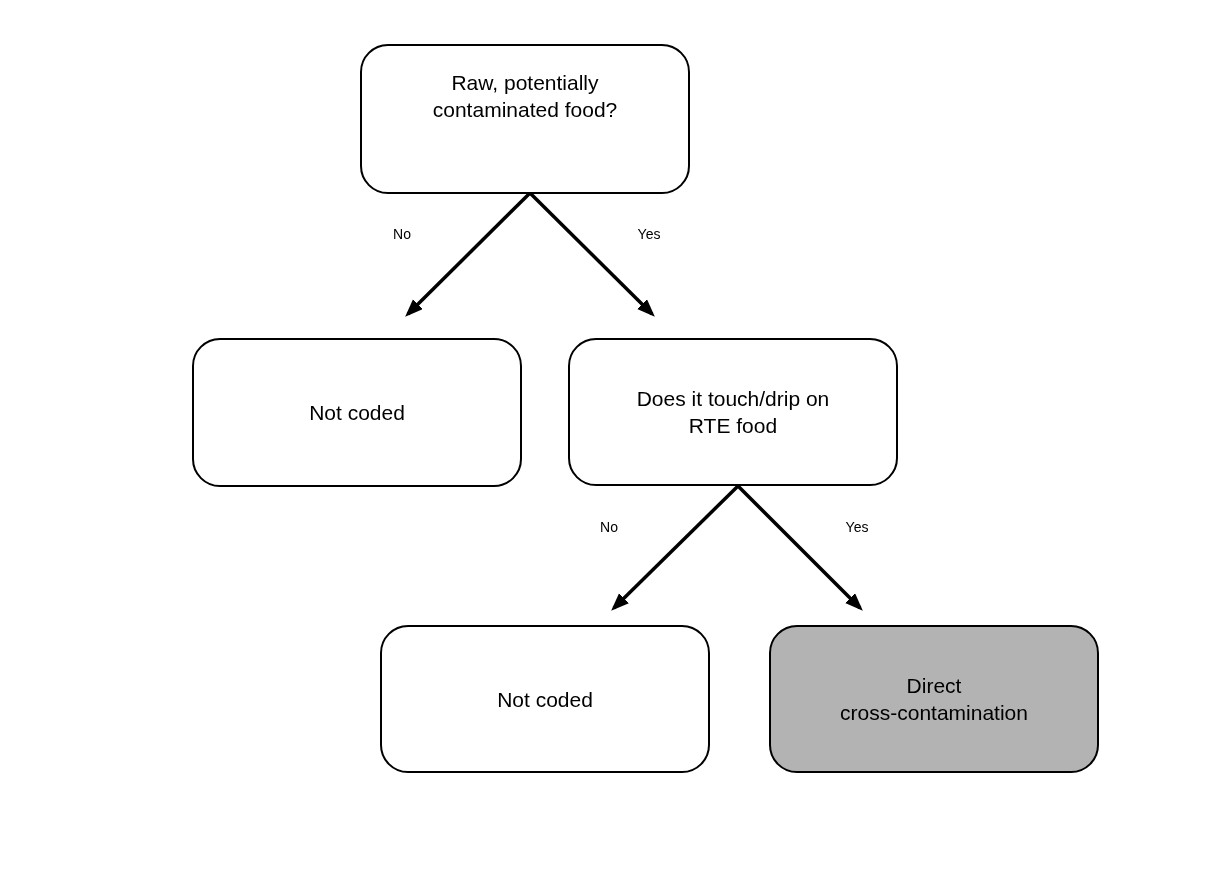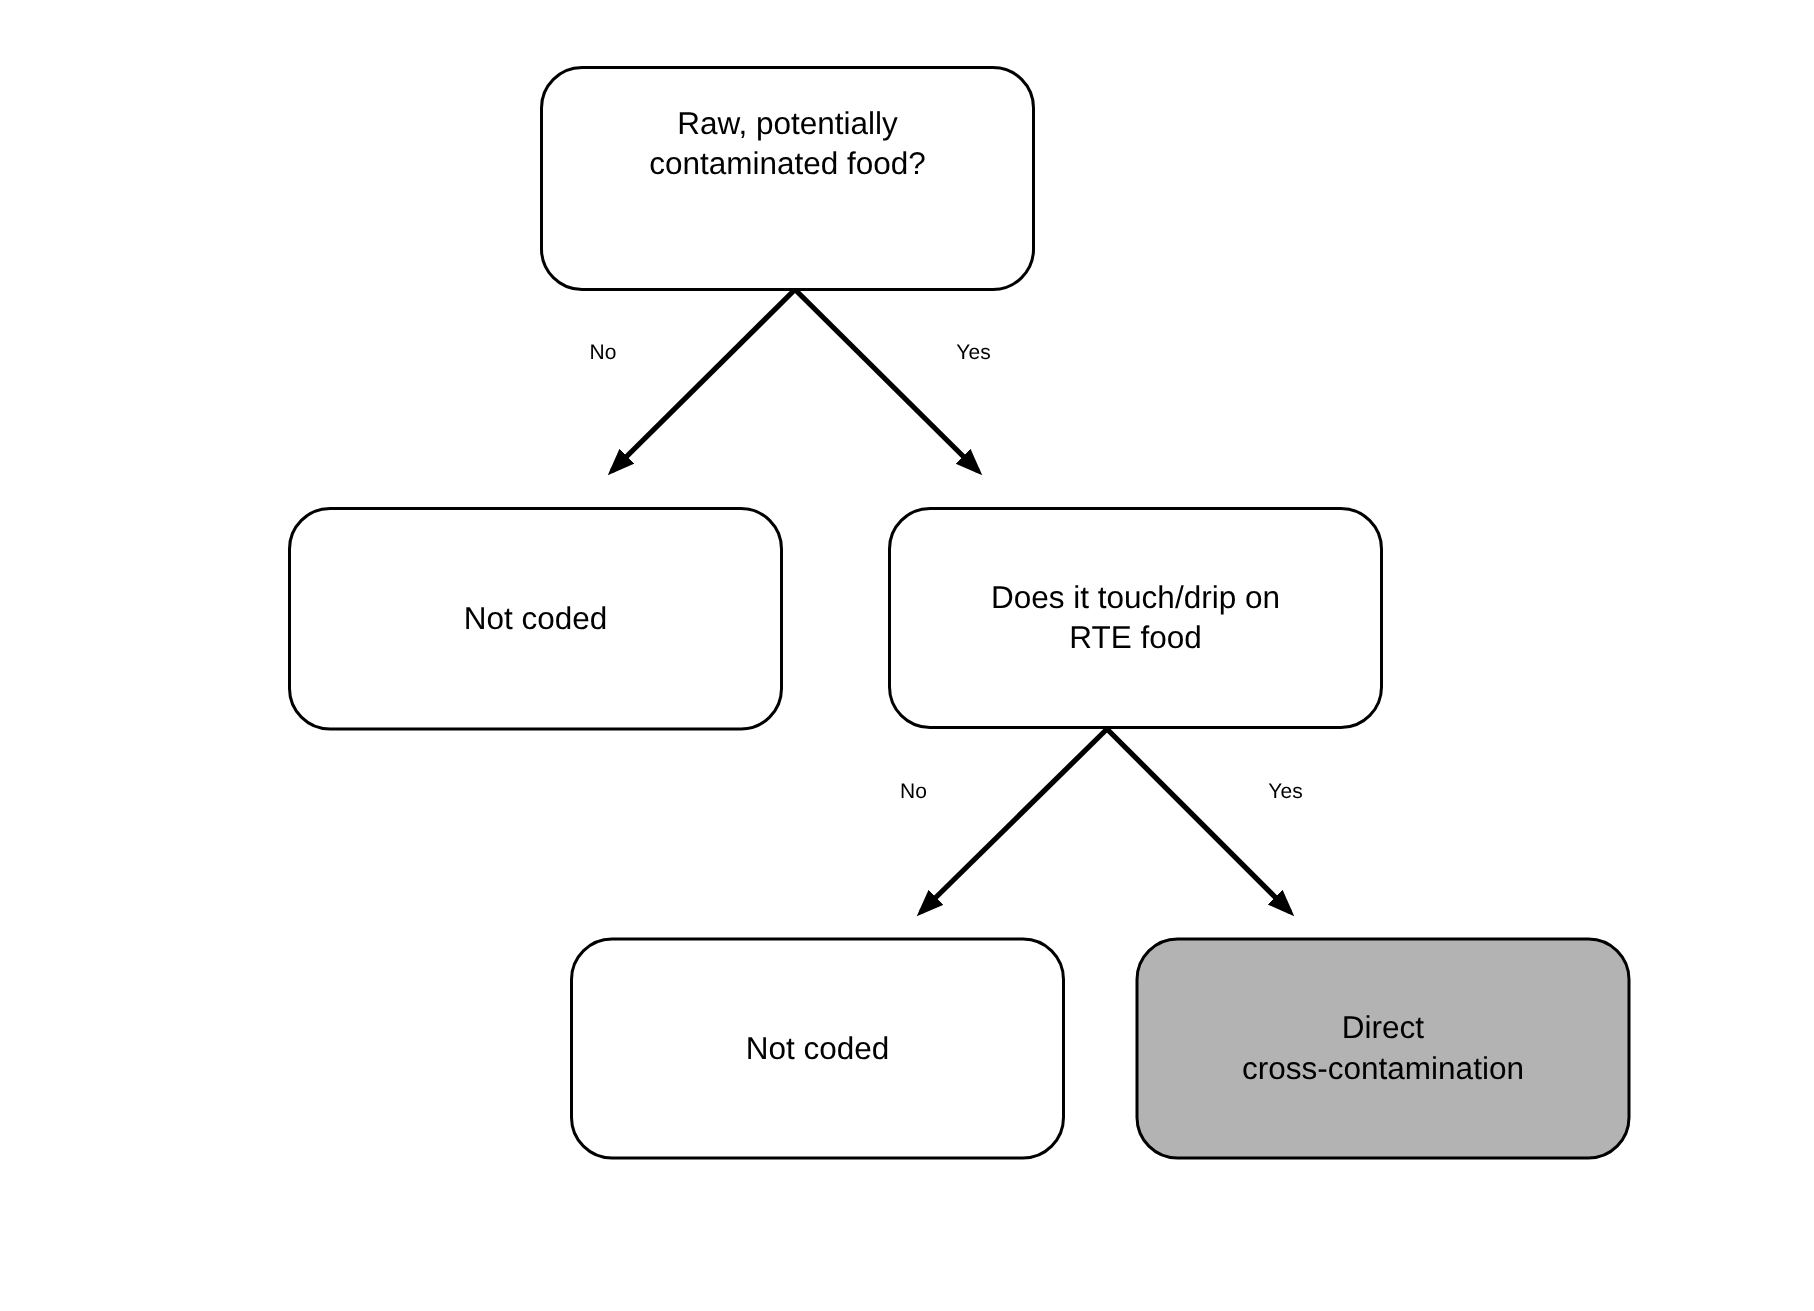--- a/index.html
+++ b/index.html
@@ -45,21 +45,21 @@
     line-height: 27px;
     white-space: pre-line;
     color: var(--text);
   }
   .node--top-text {
     align-items: flex-start;
     padding-top: 23px;
   }
   .node--root     { left: 360px; top:  44px; height: 150px; }
   .node--nc-left  { left: 192px; top: 338px; height: 149px; }
-  .node--touch    { left: 568px; top: 338px; height: 148px; margin-left: 24px; }
+  .node--touch    { left: 568px; top: 338px; height: 148px; }
   .node--nc-bot   { left: 380px; top: 625px; height: 148px; }
   .node--direct   { left: 757px; top: 625px; height: 148px; }
   .edge-label {
     position: absolute;
     transform: translate(-50%, -50%);
     font-size: 14px;
     line-height: 26px;
     color: var(--text);
     white-space: nowrap;
   }
@@ -96,21 +96,21 @@
 
   <div class="node node--touch">
     <span>Does it touch/drip on
 RTE food</span>
   </div>
 
   <div class="node node--nc-bot">
     <span>Not coded</span>
   </div>
 
-  <div class="node node--direct" style="background-color: rgb(179, 179, 179);">
+  <div class="node node--direct" style="background-color: rgb(179, 179, 179); margin-left: 12px;">
     <span>Direct
 cross-contamination</span>
   </div>
 
   <div class="edge-label edge-label--root-no">No</div>
 
   <div class="edge-label edge-label--root-yes">Yes</div>
 
   <div class="edge-label edge-label--touch-no">No</div>
 

